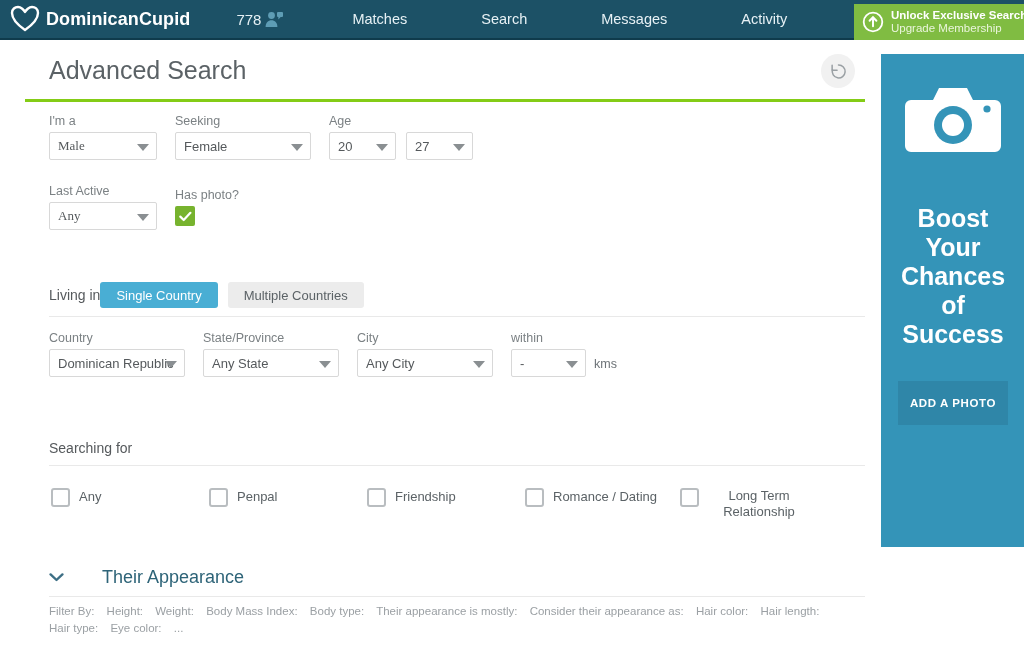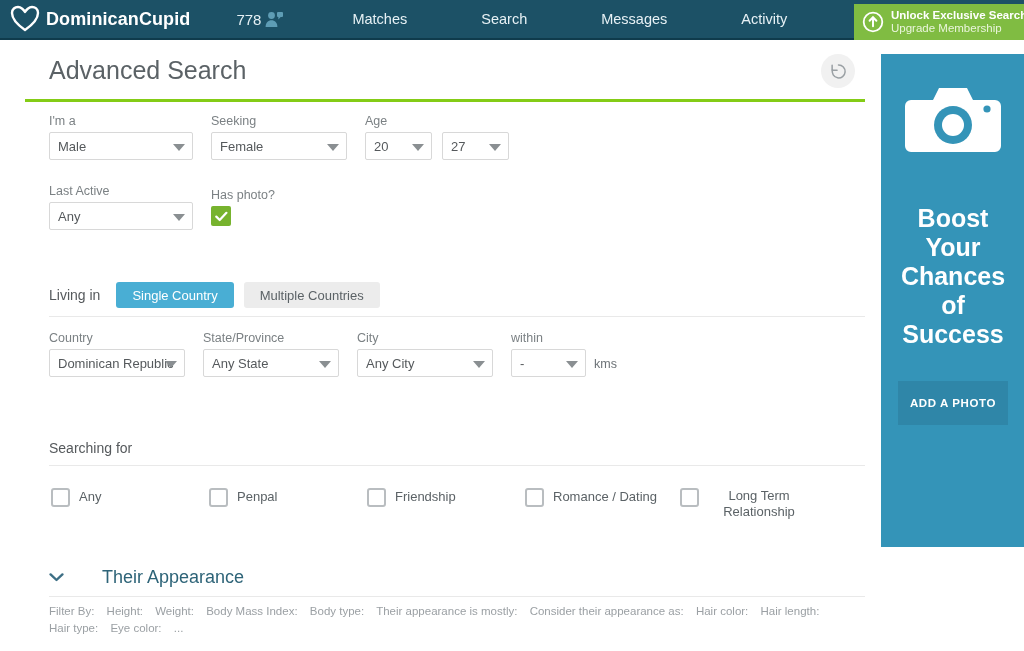--- a/index.html
+++ b/index.html
@@ -102,21 +102,21 @@
     white-space: nowrap; overflow: hidden;
   }
   .caret {
     position: absolute; right: 7px; top: 50%;
     margin-top: -2px;
     width: 0; height: 0;
     border-left: 6px solid transparent;
     border-right: 6px solid transparent;
     border-top: 7px solid #8a8f92;
   }
-  .w-imalive { width: 144px; }
+  .w-imalive { width: 108px; font-family: Liberation Serif, serif; }
   .w-seek    { width: 136px; }
   .w-age     { width: 67px; }
   .w-sort    { width: 135px; }
   .w-country { width: 136px; }
   .w-state   { width: 136px; }
   .w-city    { width: 136px; }
   .w-within  { width: 75px; }
 
   .gap-s  { margin-left: 10px; }
   .gap-m  { margin-left: 18px; }
@@ -134,21 +134,20 @@
   }
 
   
   .living-row {
     display: flex; align-items: center;
     padding-left: 24px;
     margin-top: 52px;
   }
   .living-label { font-size: 14px; color: #55595c; }
   .toggle-btn {
-    margin-left: 16px;
     height: 26px;
     padding: 0 16px;
     display: flex; align-items: center;
     font-size: 13px;
     border-radius: 3px;
   }
   .toggle-active { background: #49aed4; color: #ffffff; }
   .toggle-inactive { background: #ececec; color: #5b6266; margin-left: 10px; }
   .living-divider {
     margin: 8px 8px 0 24px;

